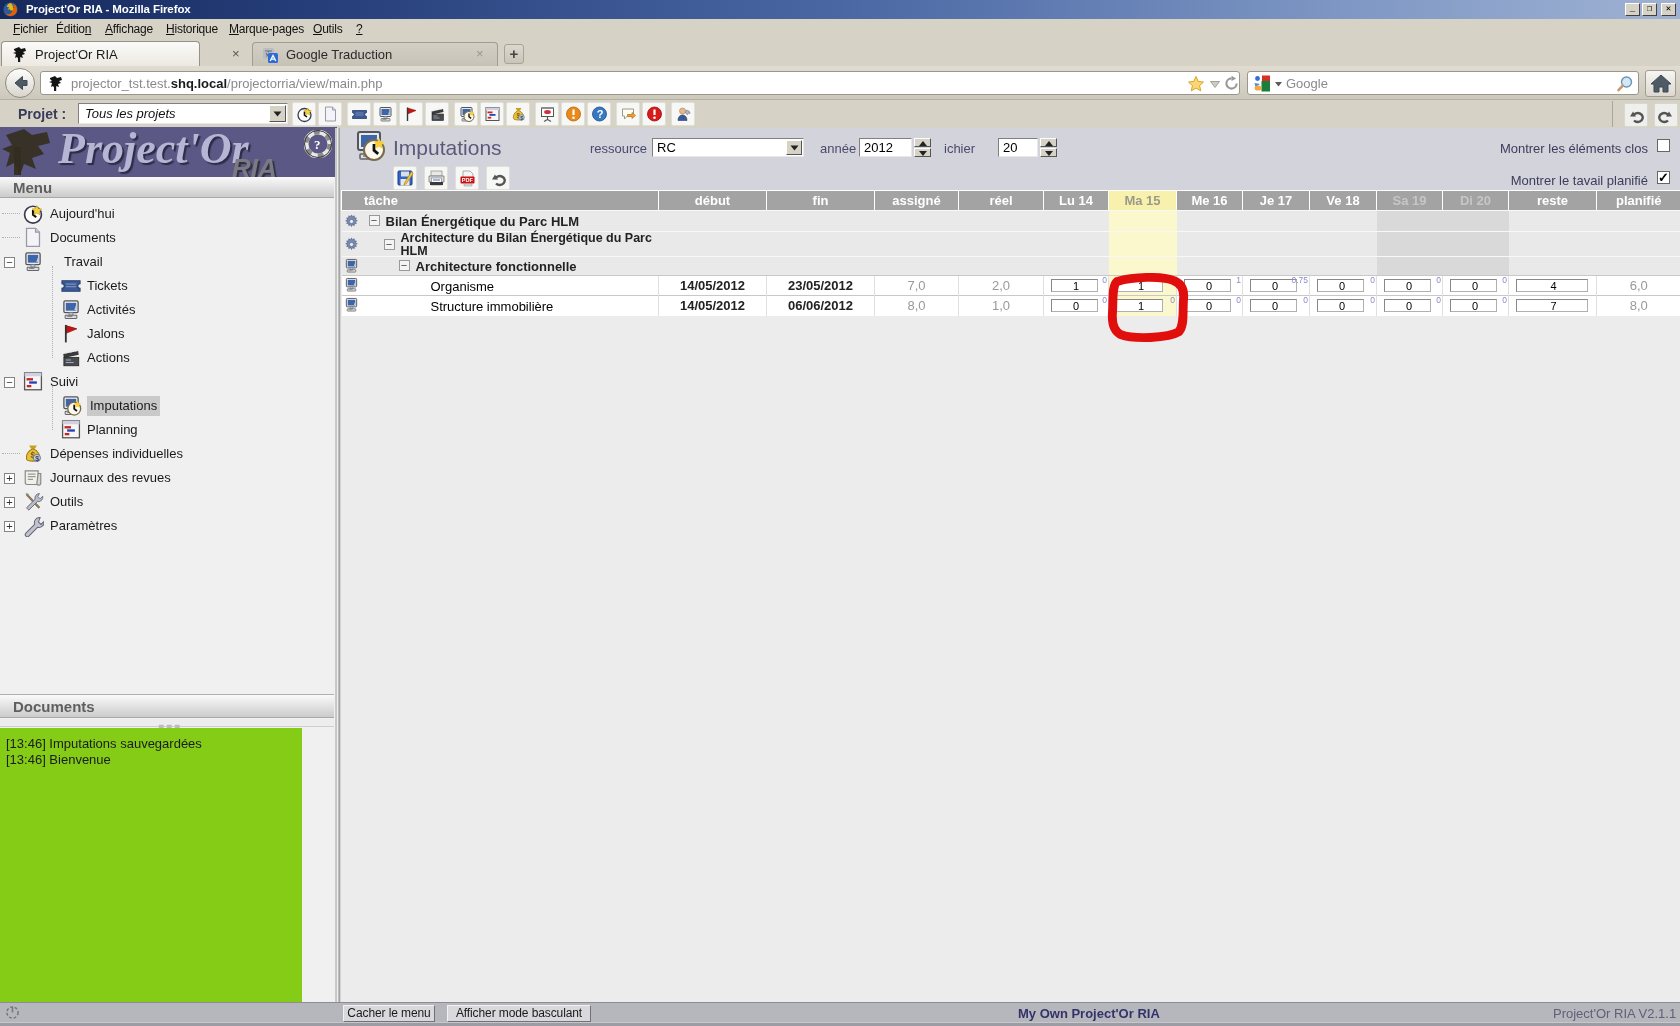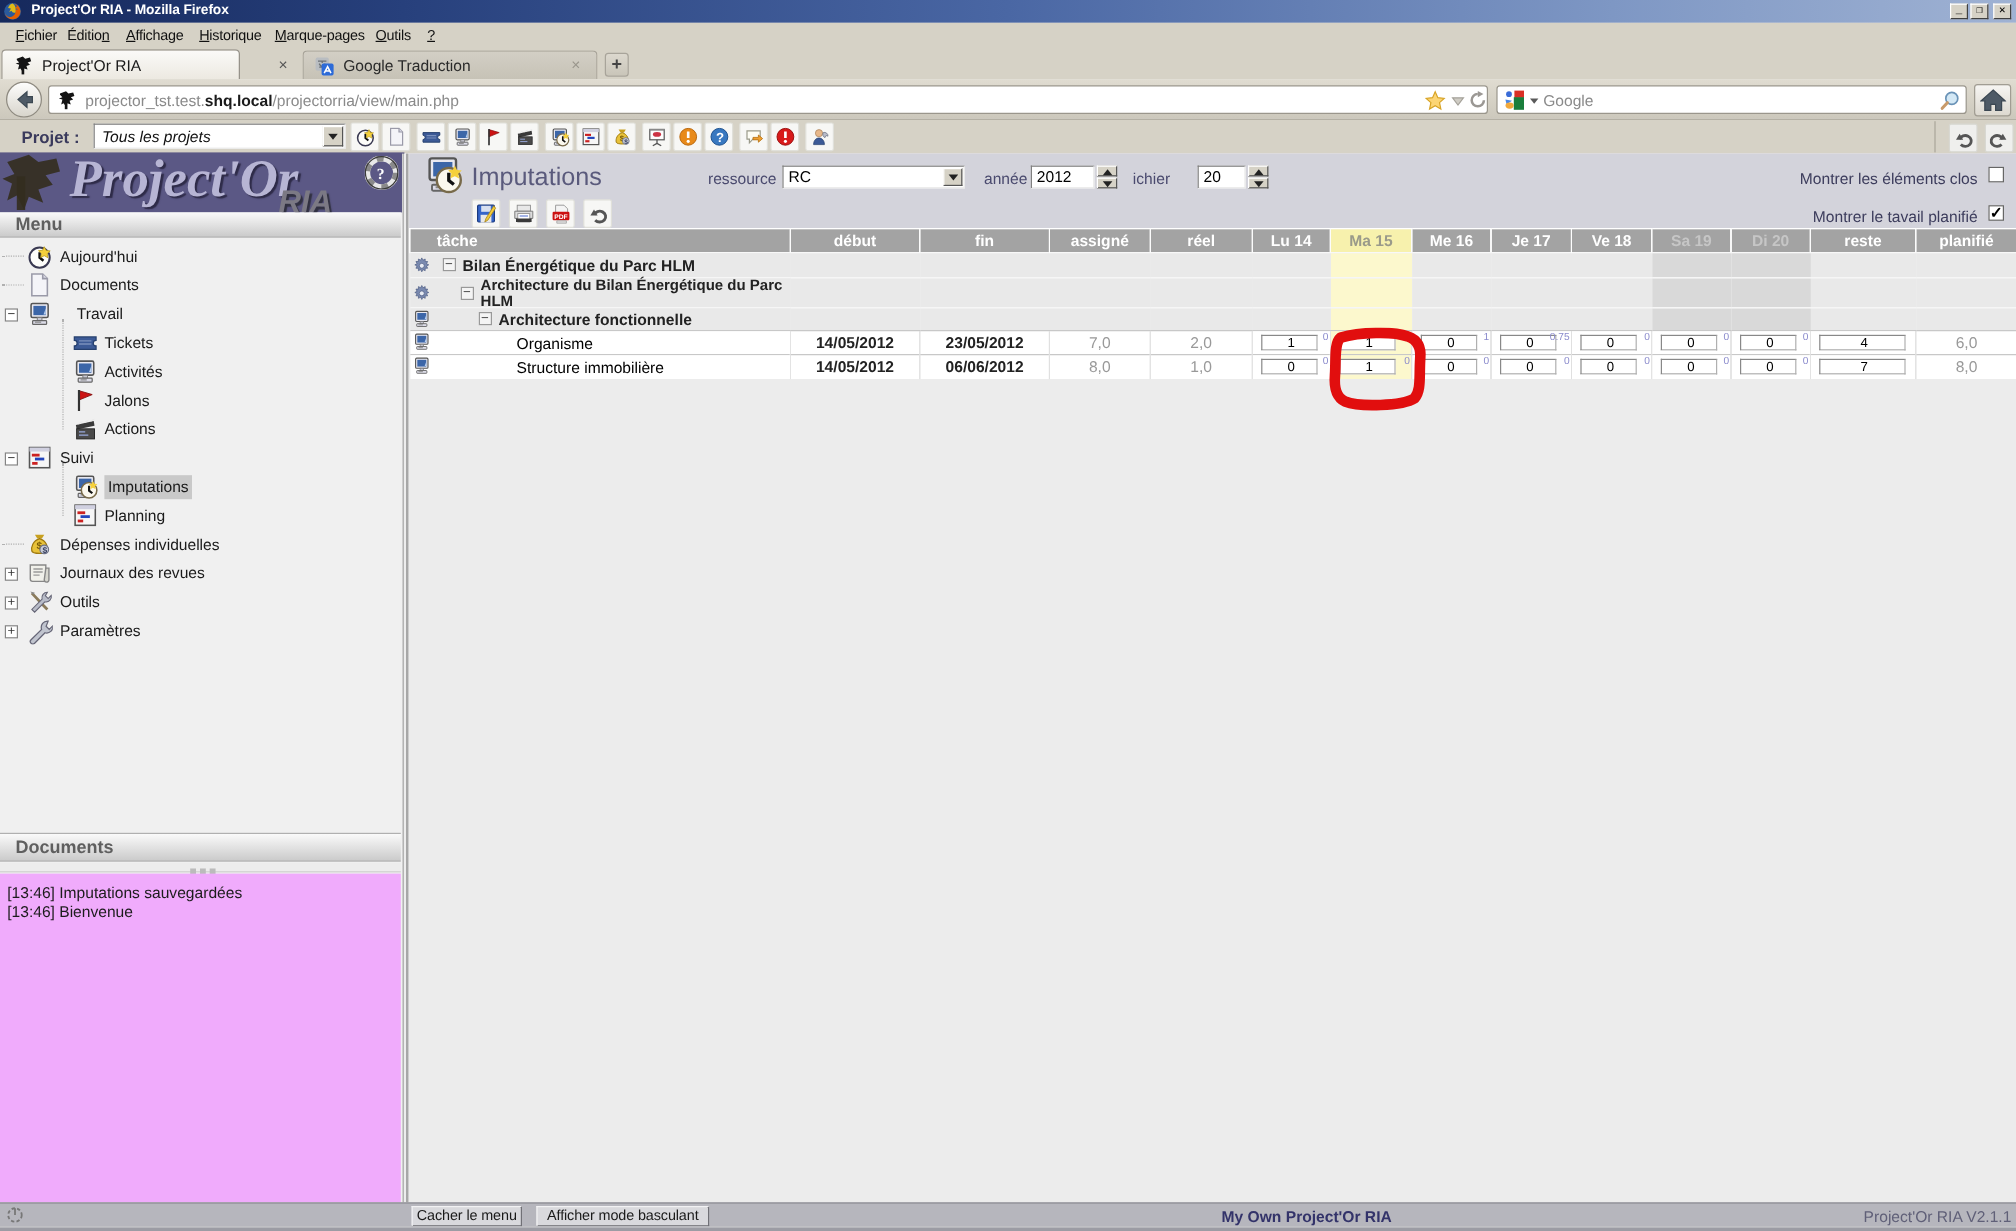--- a/index.html
+++ b/index.html
@@ -50,21 +50,21 @@
 #tree { position:absolute; left:0; top:70px; width:334px; height:495px; font-size:13px; color:#1a1a1a; }
 .titem { position:absolute; height:20px; line-height:20px; }
 .ebox { position:absolute; width:11px; height:11px; background:#fff; border:1px solid #848484;
   font-size:11px; line-height:9px; text-align:center; color:#333; }
 .dots { position:absolute; height:1px; border-top:1px dotted #b0b0b0; }
 .vdots { position:absolute; width:1px; border-left:1px dotted #b0b0b0; }
 #dochdr { position:absolute; left:0; top:566px; width:334px; height:24px;
   background:linear-gradient(#fafafa,#cbcbcb); border-top:1px solid #b0b0b0; border-bottom:1px solid #a8a8a8;
   font-size:15px; font-weight:bold; color:#5f5f5f; padding:3px 0 0 13px; }
 #loghandle { position:absolute; left:0px; top:591px; width:334px; height:8px; background:#ededed; border-bottom:1px solid #cfcfcf;}
-#logpanel { position:absolute; left:0; top:600px; width:334px; height:274px; background:#f0abfc;
+#logpanel { position:absolute; left:0; top:600px; width:302px; height:274px; background:#84cc16;
   font-size:13px; color:#1c1c1c; }
 
 #main { position:absolute; left:341px; top:128px; width:1339px; height:874px; background:#ececec; }
 #mainhdr { position:absolute; left:0; top:0; width:1339px; height:62px; background:#d3d3db; }
 #imptitle { position:absolute; left:52px; top:8px; font-size:21px; color:#5a5a7c; }
 .toolbtn24 { position:absolute; width:24px; height:24px; background:#f7f7f5; border:1px solid #e0e0da;
   border-radius:2px; }
 .spinner { width:17px; height:19px; }
 .spup,.spdn { position:absolute; left:0; width:17px; height:9px; background:#d6d2c6;
   border-top:1px solid #fff; border-left:1px solid #fff; border-right:1px solid #555; border-bottom:1px solid #555; }

